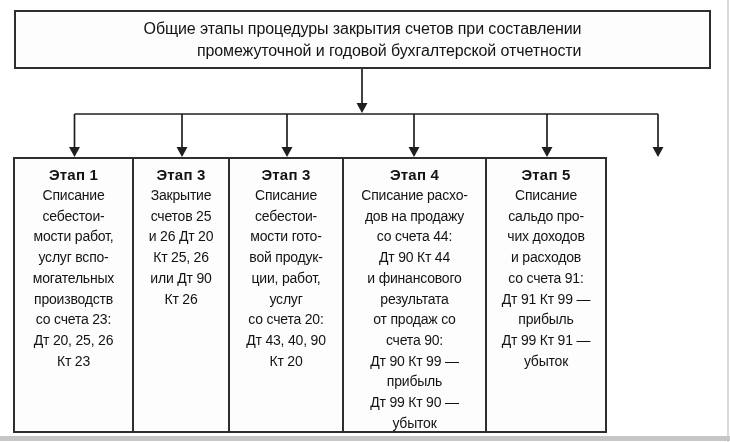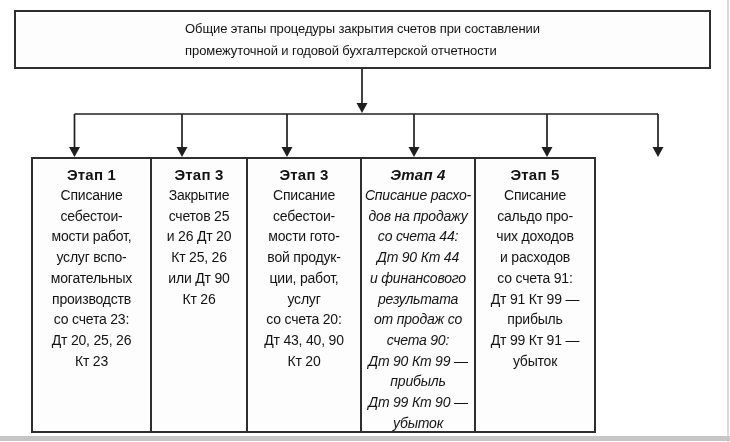--- a/index.html
+++ b/index.html
@@ -24,54 +24,54 @@
     height: 59px;
     border: 2px solid #2e2e2e;
     box-sizing: border-box;
     background: #fdfdfd;
     display: flex;
     align-items: center;
     justify-content: center;
   }
   .title-text {
     white-space: pre-line;
-    text-align: left;
-    font-size: 13px;
+    text-align: right;
+    font-size: 16px;
     line-height: 22px;
     letter-spacing: -0.1px;
   }
   .connectors {
     position: absolute;
     left: 0;
     top: 0;
     width: 730px;
     height: 442px;
     pointer-events: none;
   }
   .stages-row {
     position: absolute;
-    left: 31px;
+    left: 13px;
     top: 157px;
     height: 276px;
     display: flex;
     border-radius: 24px;
   }
   .stage-box {
     border: 2px solid #2e2e2e;
     box-sizing: border-box;
     background: #fdfdfd;
     height: 276px;
     padding-top: 5px;
     text-align: center;
   }
   .stage-box + .stage-box { margin-left: -2px; }
   .c1 { width: 121px; }
   .c2 { width: 98px; }
   .c3 { width: 116px; }
-  .c4 { width: 116px; font-style: italic; }
+  .c4 { width: 145px; }
   .c5 { width: 122px; }
   .c6 { width: 105px; }
   .stage-label {
     font-weight: bold;
     font-size: 15px;
     line-height: 21px;
     letter-spacing: 0.2px;
   }
   .stage-body {
     white-space: pre-line;

